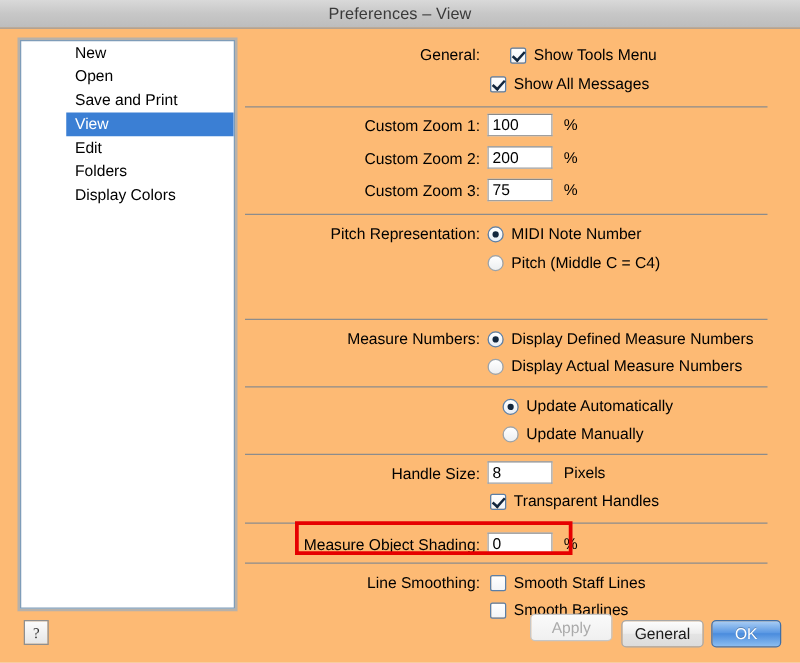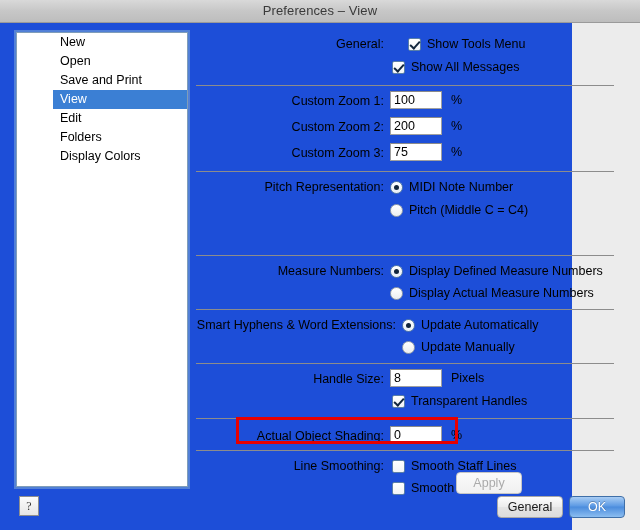--- a/index.html
+++ b/index.html
@@ -9,23 +9,23 @@
   body {
     width: 640px;
     height: 530px;
     overflow: hidden;
     font-family: "Liberation Sans", sans-serif;
     background: #ececec;
     -webkit-font-smoothing: antialiased;
   }
   .window {
     position: relative;
-    width: 572px;
+    width: 640px;
     height: 530px;
-    background: #1d4ed8;
+    background: #fdba74;
     box-sizing: border-box;
     text-decoration: underline;
   }
   
   .titlebar {
     position: absolute;
     left: 0; top: 0;
     width: 640px;
     height: 23px;
     background: linear-gradient(to bottom, #d9d9d9 0%, #c7c7c7 50%, #bdbdbd 100%);
@@ -307,21 +307,20 @@
       <span class="rb checked"></span>
       <span>Display Defined Measure Numbers</span>
     </div>
     <div class="ctl" style="left:194px; top:261px;">
       <span class="rb"></span>
       <span>Display Actual Measure Numbers</span>
     </div>
 
     <div class="divider" style="top:286px;"></div>
 
-    <div class="rowlabel" style="left:0; top:293px; width:200px;">Smart Hyphens &amp; Word Extensions:</div>
     <div class="ctl" style="left:206px; top:293px;">
       <span class="rb checked"></span>
       <span>Update Automatically</span>
     </div>
     <div class="ctl" style="left:206px; top:315px;">
       <span class="rb"></span>
       <span>Update Manually</span>
     </div>
 
     <div class="divider" style="top:340px;"></div>
@@ -331,21 +330,21 @@
       <input class="tf" style="width: 52px;" value="8">
       <span class="unit">Pixels</span>
     </div>
     <div class="ctl" style="left:196px; top:369px;">
       <span class="cb checked"></span>
       <span>Transparent Handles</span>
     </div>
 
     <div class="divider" style="top:395px;"></div>
 
-    <div class="rowlabel" style="left:0; top:404px; width:188px;">Actual Object Shading:</div>
+    <div class="rowlabel" style="left:0; top:404px; width:188px;">Measure Object Shading:</div>
     <div class="ctl" style="left:194px; top:403px;">
       <input class="tf" style="width: 52px;" value="0">
       <span class="unit">%</span>
     </div>
     <div class="highlight" style="left:40px; top:394px; width:222px; height:27px;"></div>
 
     <div class="divider" style="top:427px;"></div>
 
     <div class="rowlabel" style="left:0; top:434px; width:188px;">Line Smoothing:</div>
     <div class="ctl" style="left:196px; top:434px;">
@@ -353,17 +352,17 @@
       <span>Smooth Staff Lines</span>
     </div>
     <div class="ctl" style="left:196px; top:456px;">
       <span class="cb"></span>
       <span>Smooth Barlines</span>
     </div>
 
   </div>
 
   <div class="help-btn">?</div>
-  <div class="btn disabled" style="left:424px; top:472px; width:66px;margin-left:32px;">Apply</div>
+  <div class="btn disabled" style="left:424px; top:491px; width:66px;">Apply</div>
   <div class="btn" style="left:497px; top:496px; width:66px;">General</div>
   <div class="btn default" style="left:569px; top:496px; width:56px;">OK</div>
 
 </div>
 
 </body></html>

